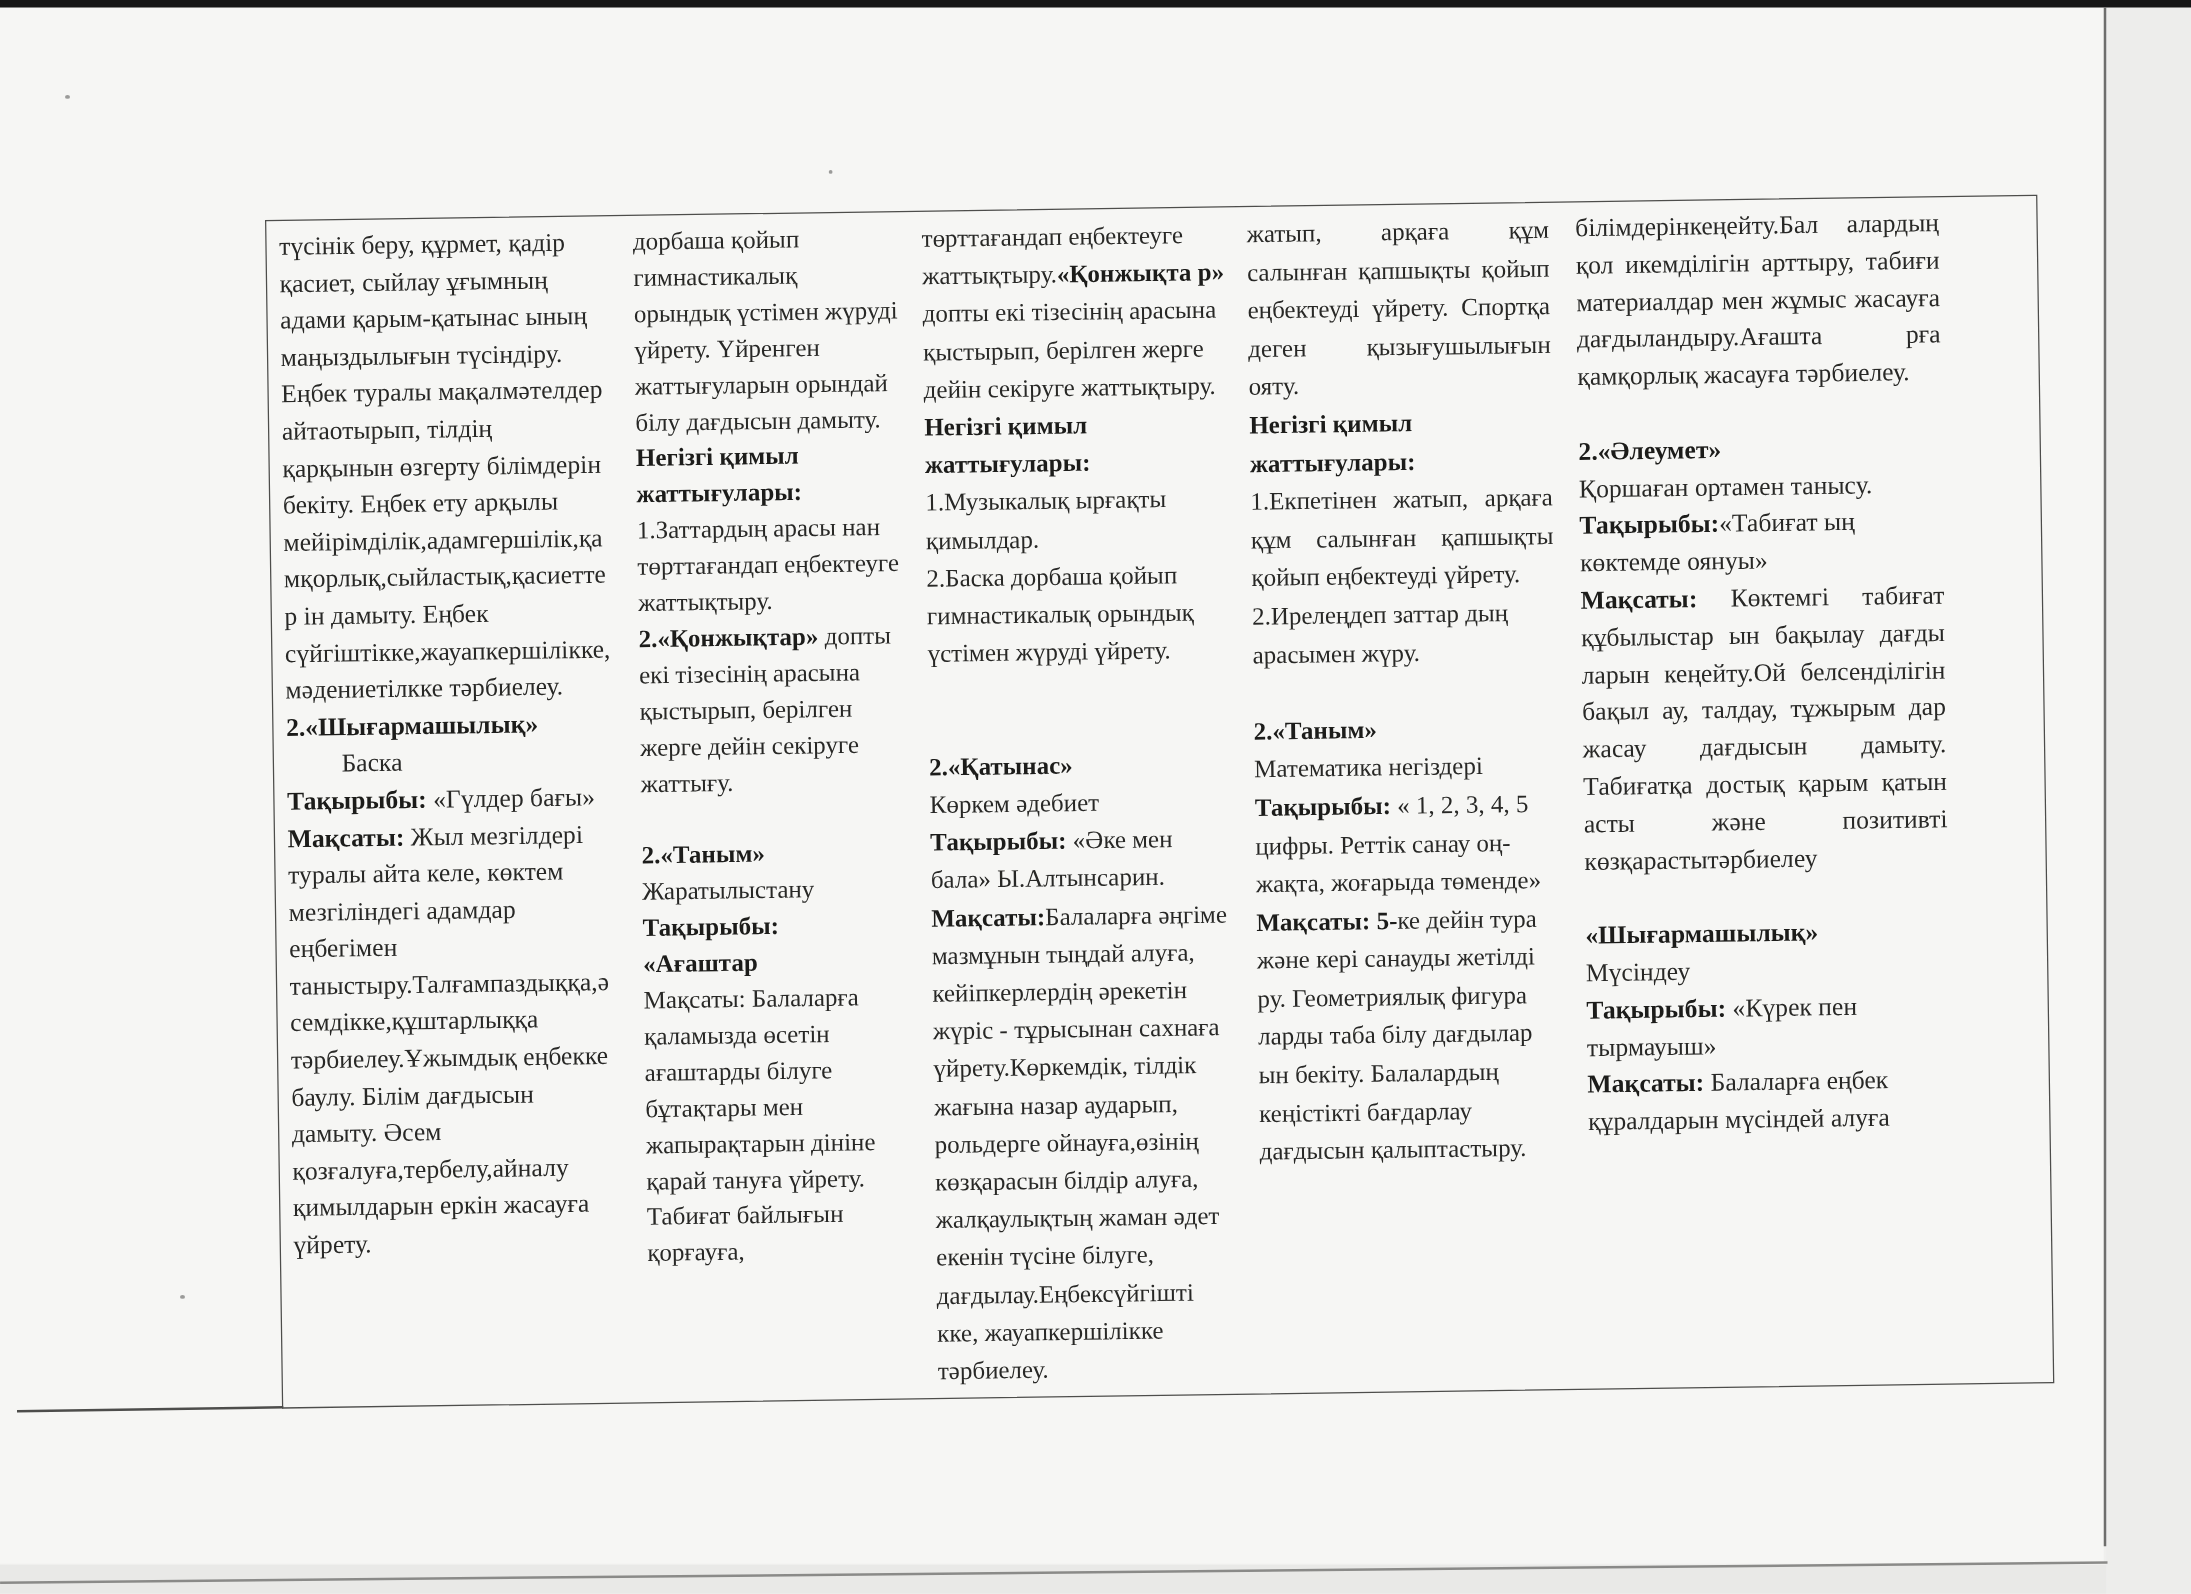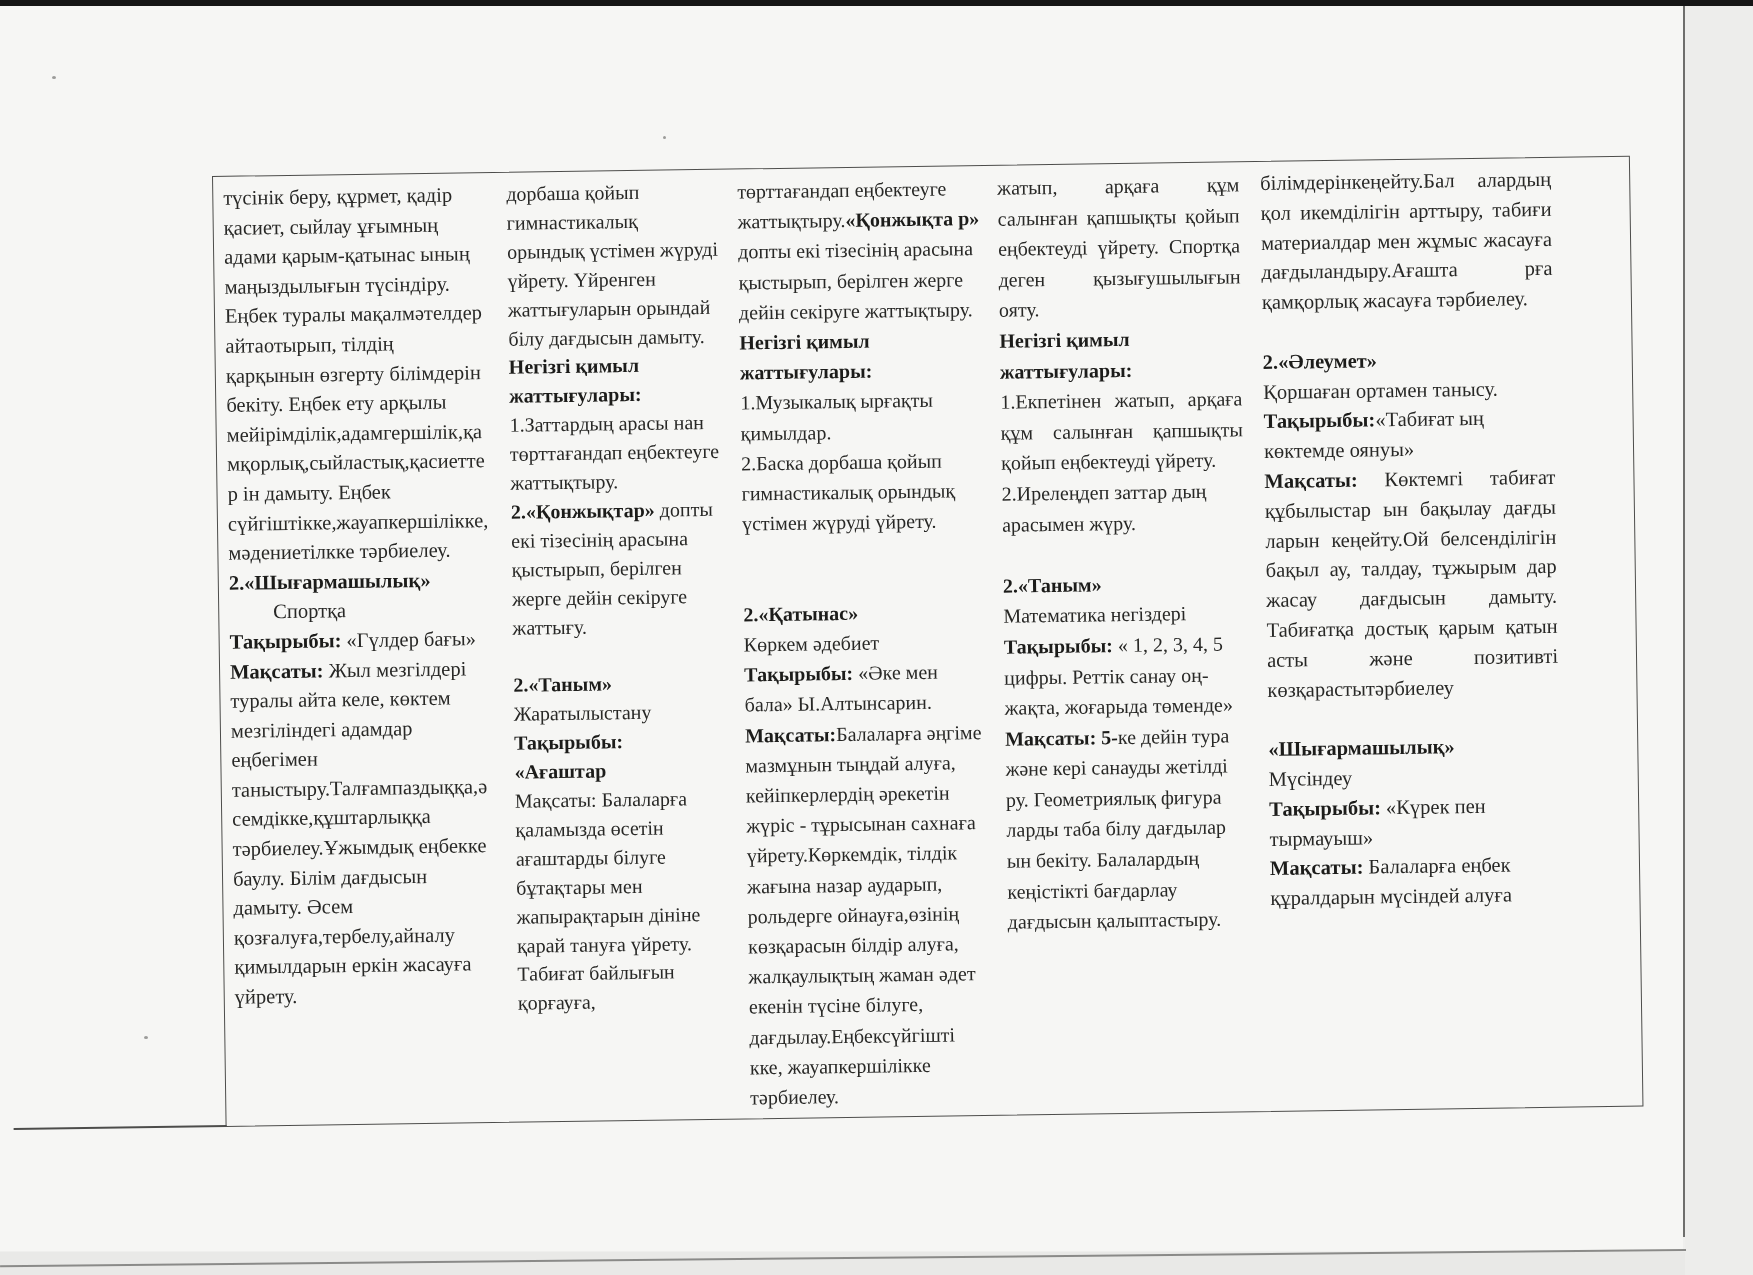--- a/index.html
+++ b/index.html
@@ -78,21 +78,21 @@
 <div class="speck s1"></div>
 <div class="speck s2"></div>
 <div class="speck s3"></div>
 
 <div class="sheet">
   <div class="ext-bottom"></div>
   <div class="grid">
     <div class="col c1">
         <p><span>түсінік беру, құрмет, қадір қасиет, сыйлау ұғымның адами қарым-қатынас ының  маңыздылығын түсіндіру. Еңбек туралы мақалмәтелдер айтаотырып, тілдің қарқынын  өзгерту білімдерін бекіту. Еңбек ету арқылы мейірімділік,адамгершілік,қамқорлық,сыйластық,қасиеттер ін дамыту. Еңбек сүйгіштікке,жауапкершілікке,мәдениетілкке тәрбиелеу.</span></p>
         <p><span class="b">2.«Шығармашылық»</span></p>
-        <p class="ind"><span>Спортқа</span></p>
+        <p class="ind"><span>Баска</span></p>
         <p><span class="b">Тақырыбы:</span><span> «Гүлдер бағы»</span></p>
         <p><span class="b">Мақсаты:</span><span> Жыл мезгілдері туралы айта келе, көктем мезгіліндегі адамдар еңбегімен таныстыру.Талғампаздыққа,әсемдікке,құштарлыққа тәрбиелеу.Ұжымдық еңбекке баулу. Білім дағдысын дамыту. Әсем қозғалуға,тербелу,айналу қимылдарын еркін жасауға үйрету.</span></p>
       </div>
     <div class="col c2">
         <p><span>дорбаша қойып гимнастикалық орындық үстімен жүруді үйрету. Үйренген жаттығуларын орындай білу дағдысын дамыту.</span></p>
         <p><span class="b">Негізгі  қимыл жаттығулары:</span></p>
         <p><span>1.Заттардың  арасы нан төрттағандап еңбектеуге жаттықтыру.</span></p>
         <p><span class="b">2.«Қонжықтар»</span><span> допты екі  тізесінің арасына қыстырып, берілген жерге дейін секіруге жаттығу.</span></p>
         <p class="blank">&nbsp;</p>
         <p><span class="b">2.«Таным»</span></p>

